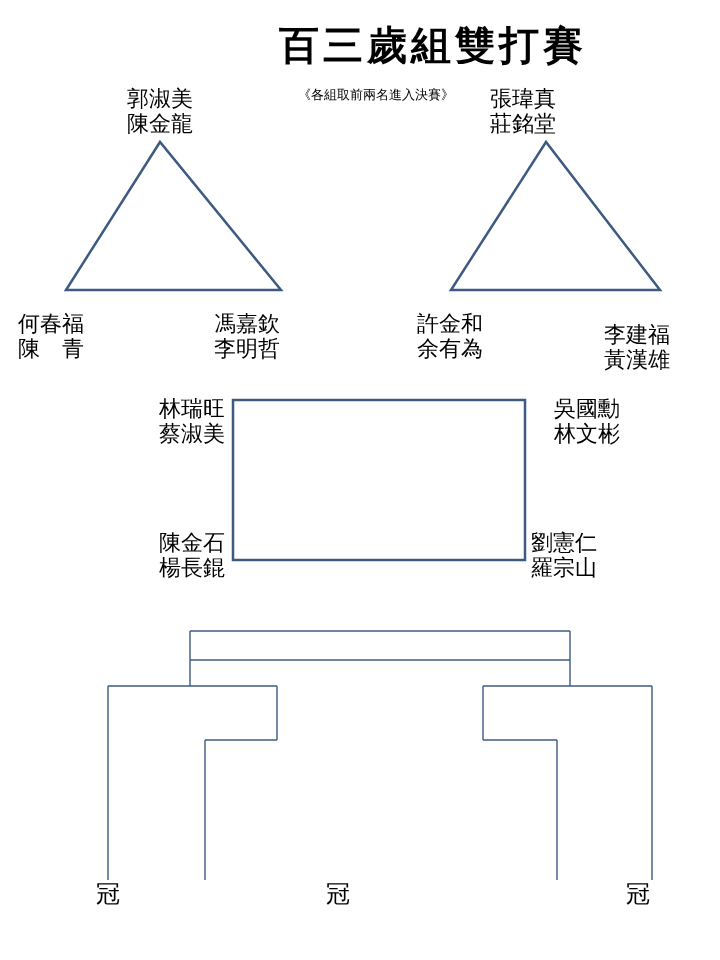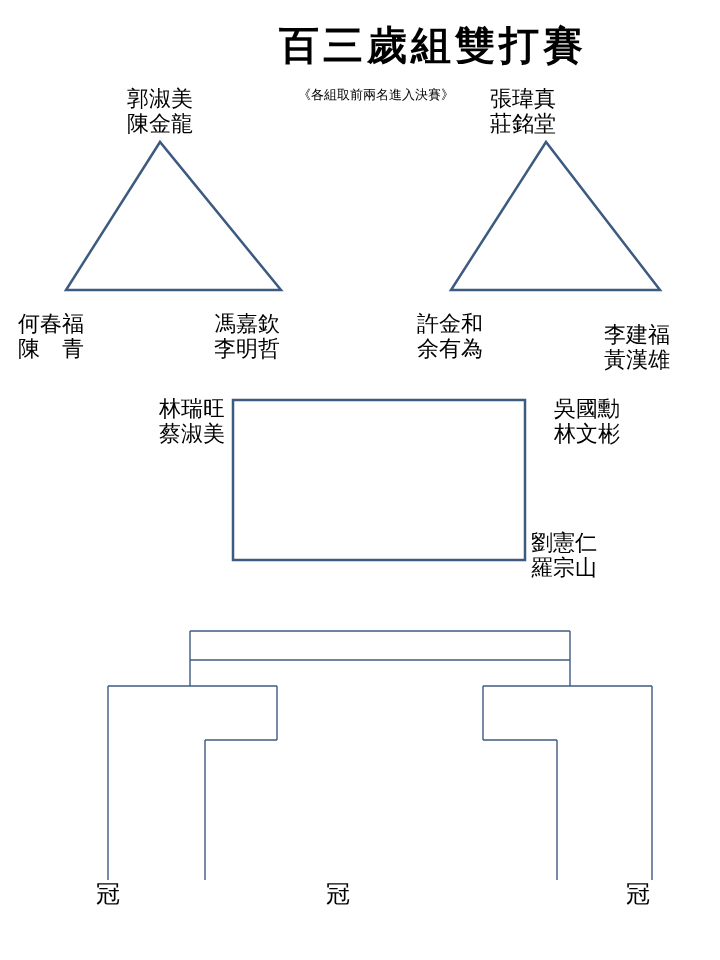--- a/index.html
+++ b/index.html
@@ -87,20 +87,22 @@
 莊銘堂</div>
   <div class="team" style="top:311px; left:417px; width:110px;">許金和
 余有為</div>
   <div class="team" style="top:322px; left:604px; width:110px;">李建福
 黃漢雄</div>
 
   <div class="team right" style="top:396px; left:120px; width:105px;">林瑞旺
 蔡淑美</div>
   <div class="team" style="top:396px; left:531px; width:110px;margin-left:23px;">吳國勳
 林文彬</div>
+  <div class="team right" style="top:530px; left:120px; width:105px;">陳金石
+楊長錕</div>
   <div class="team" style="top:530px; left:531px; width:110px;">劉憲仁
 羅宗山</div>
 
   <svg class="lines" viewBox="0 0 720 960">
     <g fill="none" stroke="#3d5a80" stroke-width="2.5">
 
       <polygon points="160,142 66,290 281,290"></polygon>
 
       <polygon points="546,142 451,290 660,290"></polygon>
 

